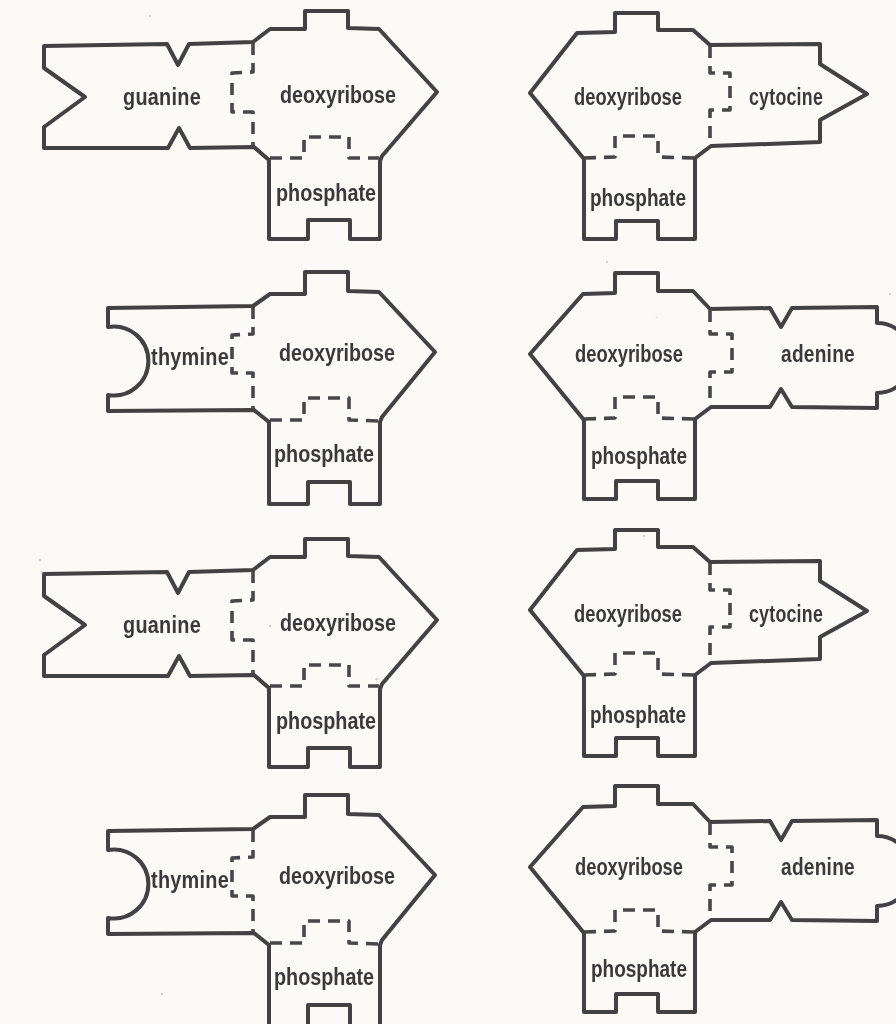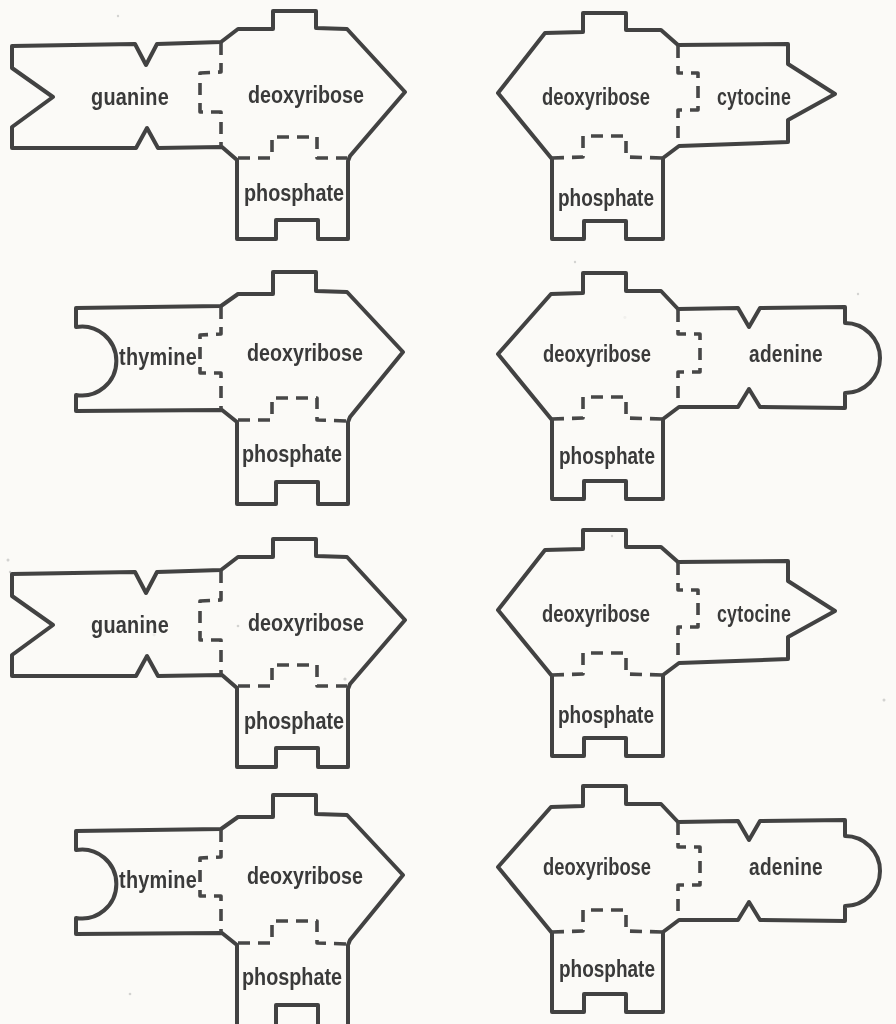--- a/index.html
+++ b/index.html
@@ -11,20 +11,21 @@
     background: #fbfaf7;
   }
   .page {
     position: relative;
     width: 856px;
     height: 1024px;
     background:
       radial-gradient(circle at 18% 62%, rgba(120,120,120,.10) 0 1px, transparent 2px),
       radial-gradient(circle at 73% 31%, rgba(120,120,120,.08) 0 1px, transparent 2px),
       #fbfaf7;
+    margin-left: 32px;
   }
   svg.diagram {
     display: block;
     width: 896px;
     height: 1024px;
   }
   .outline {
     fill: none;
     stroke: #424242;
     stroke-width: 4;

